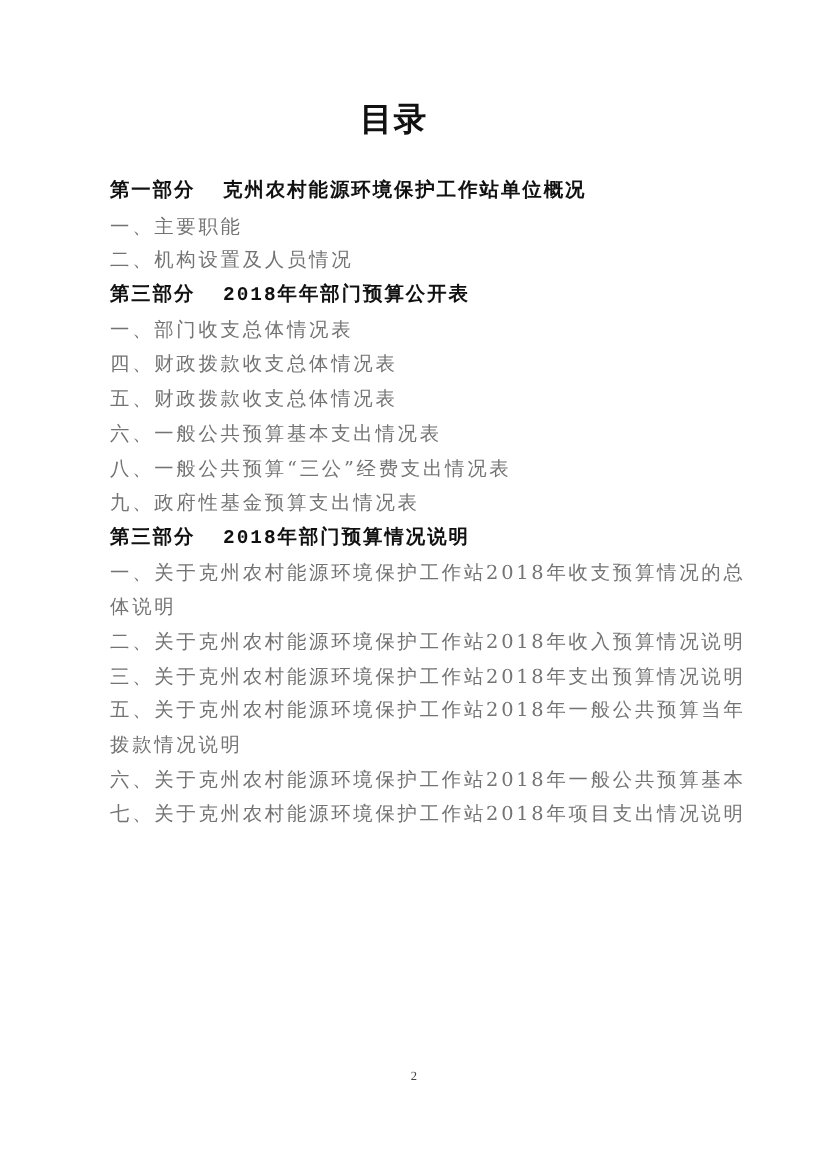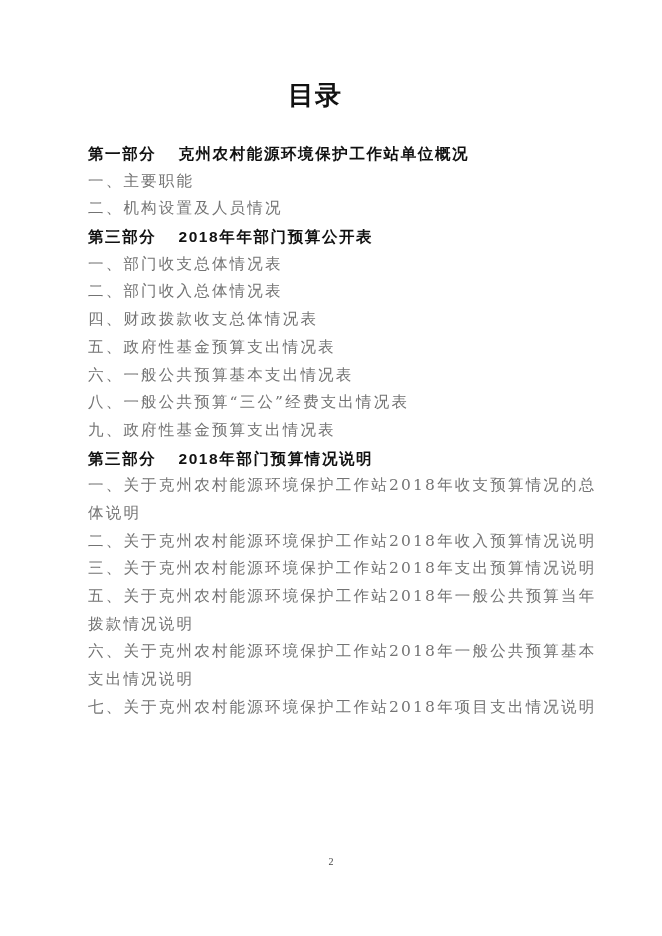--- a/index.html
+++ b/index.html
@@ -4,50 +4,48 @@
 <style>
   html, body { margin: 0; padding: 0; background: #ffffff; }
   body { width: 662px; height: 936px; position: relative; overflow: hidden;
          font-family: "DejaVu Serif", "Liberation Serif", serif; color: #222; }
   .title { position: absolute; left: 0; width: 630px; top: 78px; text-align: center;
            font-family: "DejaVu Sans", "Liberation Sans", sans-serif; font-weight: bold;
            font-size: 26px; color: #111; letter-spacing: 1px; }
   .toc { position: absolute; left: 88px; top: 140px; width: 510px; margin: 0; padding: 0; list-style: none; }
   .toc li { height: 27.7px; line-height: 27.7px; font-size: 15.5px; white-space: nowrap;
             letter-spacing: 2.2px; color: #737373; }
-  .toc li.part { font-family: Liberation Sans, sans-serif; font-weight: bold;
+  .toc li.part { font-family: Liberation Mono, monospace; font-weight: bold;
                  color: #111; letter-spacing: 1.6px; }
   .toc li.part .gap { display: inline-block; width: 22px; }
   .page-num { position: absolute; left: 0; width: 662px; top: 856px; text-align: center;
               font-size: 10px; color: #444; font-family: "Liberation Serif", serif; }
 </style>
 </head>
 <body>
 
 <div class="title">目录</div>
 
 <ul class="toc">
   <li class="part"><span>第一部分</span><span class="gap"></span><span>克州农村能源环境保护工作站单位概况</span></li>
   <li>一、主要职能</li>
   <li>二、机构设置及人员情况</li>
 
   <li class="part"><span>第三部分</span><span class="gap"></span><span>2018年年部门预算公开表</span></li>
   <li>一、部门收支总体情况表</li>
-  <li>二、部门收入总体情况表</li>
   <li>四、财政拨款收支总体情况表</li>
-  <li>五、政府性基金预算支出情况表</li>
+  <li>五、财政拨款收支总体情况表</li>
   <li>六、一般公共预算基本支出情况表</li>
   <li>八、一般公共预算“三公”经费支出情况表</li>
   <li>九、政府性基金预算支出情况表</li>
 
   <li class="part"><span>第三部分</span><span class="gap"></span><span>2018年部门预算情况说明</span></li>
   <li>一、关于克州农村能源环境保护工作站2018年收支预算情况的总</li>
   <li>体说明</li>
   <li>二、关于克州农村能源环境保护工作站2018年收入预算情况说明</li>
   <li>三、关于克州农村能源环境保护工作站2018年支出预算情况说明</li>
   <li>五、关于克州农村能源环境保护工作站2018年一般公共预算当年</li>
   <li>拨款情况说明</li>
   <li>六、关于克州农村能源环境保护工作站2018年一般公共预算基本</li>
-  <li>支出情况说明</li>
   <li>七、关于克州农村能源环境保护工作站2018年项目支出情况说明</li>
 </ul>
 
 <div class="page-num">2</div>
 
 </body></html>

